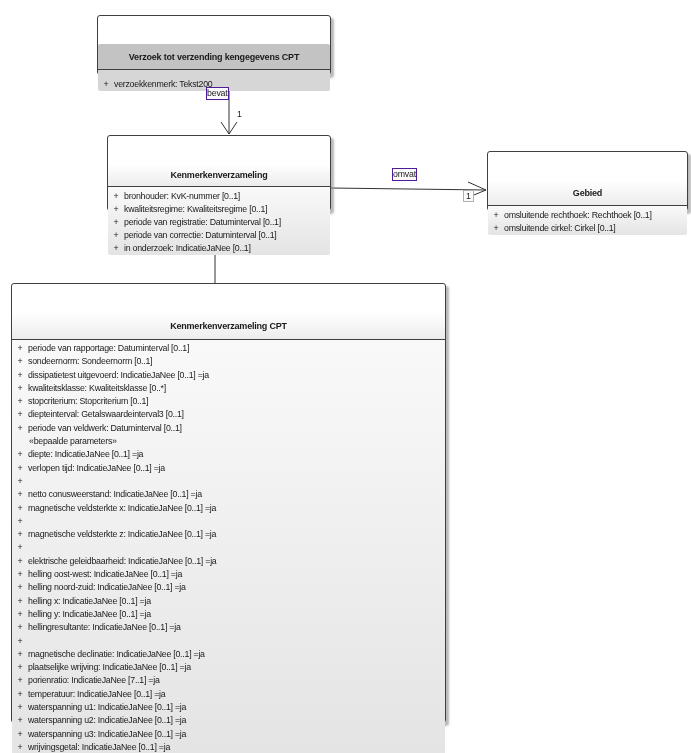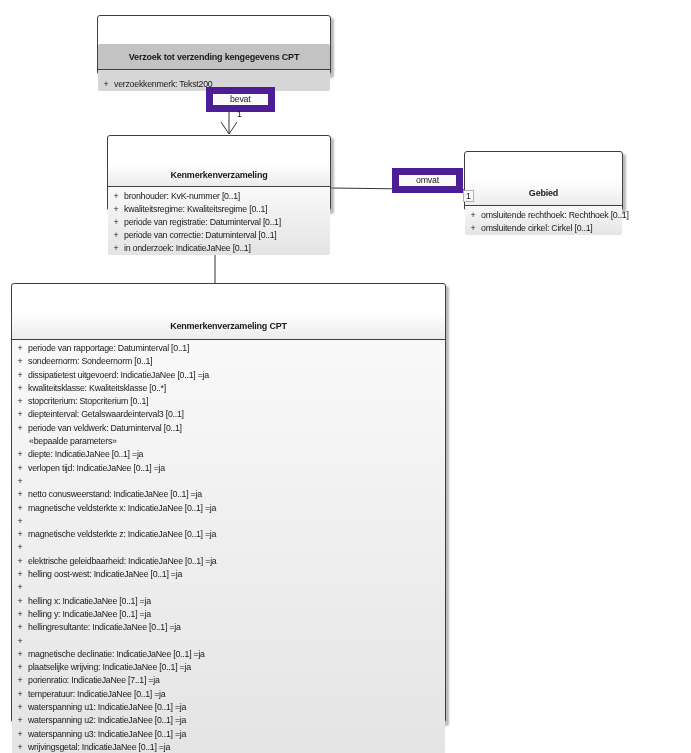--- a/index.html
+++ b/index.html
@@ -42,36 +42,36 @@
   .gray-header .uml-body  { background:#d6d6d6; }
 
   
   #box-request            { left:97px;  top:15px;  width:234px; height:60px; }
   #box-request .uml-title { height:25px; }
   #box-request .uml-body  { padding-top:8px; }
 
   #box-kvz            { left:107px; top:135px; width:224px; height:76px; }
   #box-kvz .uml-title { height:22px; }
 
-  #box-gebied            { left:464px; top:151px; width:159px; height:60px; }
+  #box-gebied            { left:487px; top:151px; width:201px; height:60px; }
   #box-gebied .uml-title { height:25px; }
 
   #box-cpt            { left:11px; top:283px; width:435px; height:440px; }
   #box-cpt .uml-title { height:27px; }
   #box-cpt .attr-row  { line-height:13.3px; }
   #box-cpt .uml-body  { padding-top:2px; }
   .stereotype-row {
     font-size:8.8px; letter-spacing:-0.25px; line-height:13.3px;
     padding-left:17px; white-space:nowrap;
   }
 
   .edge-layer { position:absolute; left:0; top:0; pointer-events:none; }
   .edge-label {
     position:absolute; font-size:8.8px; letter-spacing:-0.2px;
-    border:7px solid #4c1d95; background:#fafafa; padding:0 17px;
+    border:1px solid #4c1d95; background:#fafafa; padding:0 0;
     line-height:11px;
   }
   .mult {
     position:absolute; font-size:8.8px; line-height:10px; background:transparent;
   }
   .mult.boxed { border:1px solid #b0b0b0; background:#fafafa; padding:0 2px; }
 </style>
 </head>
 <body>
 
@@ -232,20 +232,21 @@
             <span class="attr-text">elektrische geleidbaarheid: IndicatieJaNee [0..1] =ja</span>
           </div>
 
           <div class="attr-row">
             <span class="vis">+</span>
             <span class="attr-text">helling oost-west: IndicatieJaNee [0..1] =ja</span>
           </div>
 
           <div class="attr-row">
             <span class="vis">+</span>
+            <span class="attr-text">helling noord-zuid: IndicatieJaNee [0..1] =ja</span>
           </div>
 
           <div class="attr-row">
             <span class="vis">+</span>
             <span class="attr-text">helling x: IndicatieJaNee [0..1] =ja</span>
           </div>
 
           <div class="attr-row">
             <span class="vis">+</span>
             <span class="attr-text">helling y: IndicatieJaNee [0..1] =ja</span>

